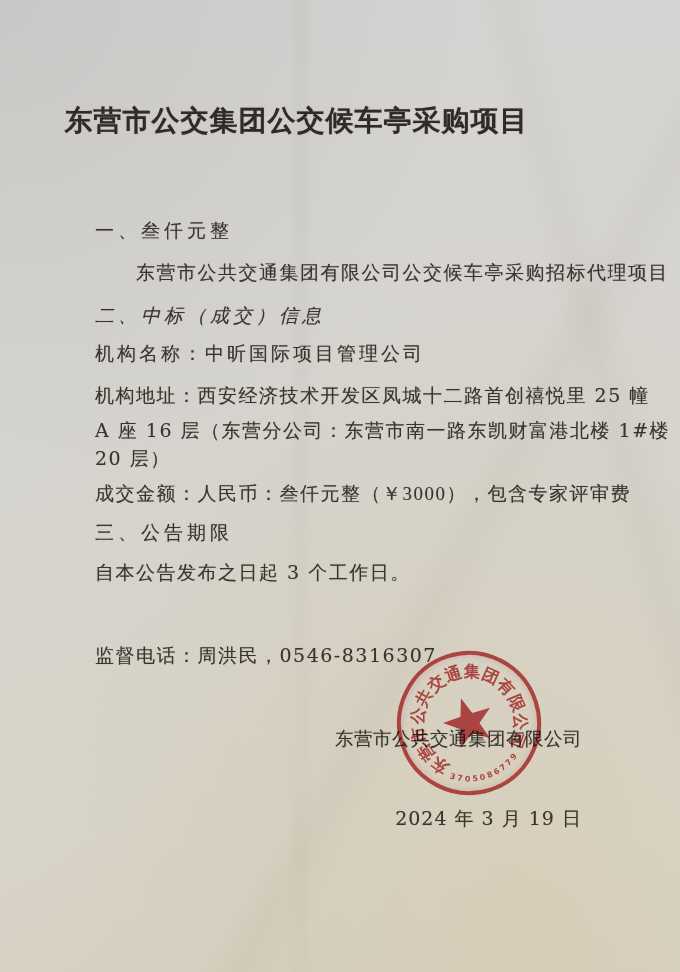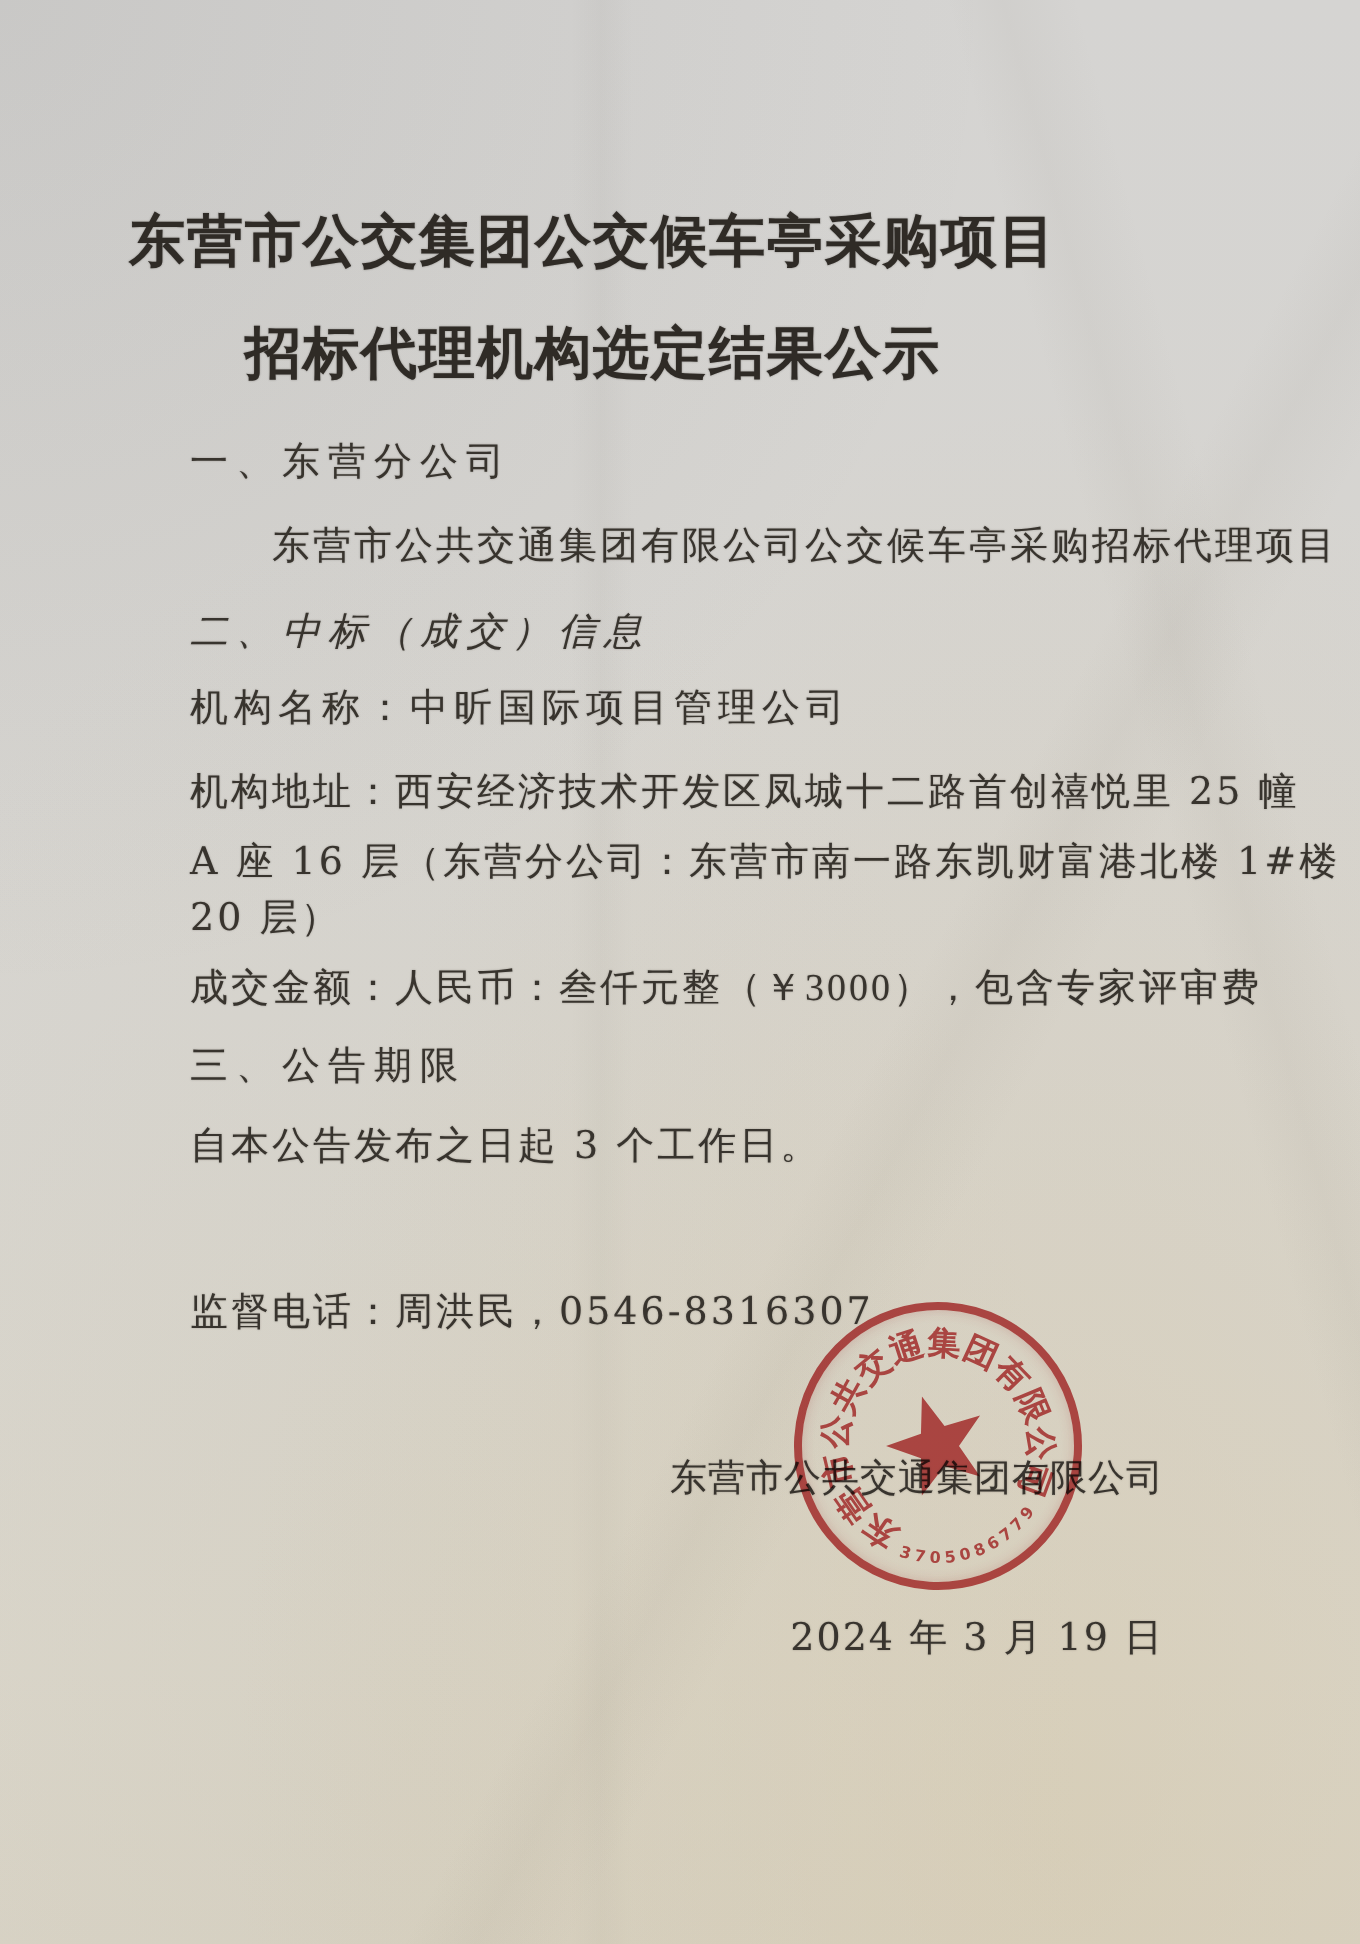--- a/index.html
+++ b/index.html
@@ -63,23 +63,22 @@
   }
   .seal-star{position:absolute;left:50%;top:50%;transform:translate(-50%,-50%);}
 </style>
 </head>
 <body>
 
 <div class="page">
   <div class="crease"></div>
 
   <div class="line title" style="top:102px;">东营市公交集团公交候车亭采购项目</div>
-  <div class="line title" style="top:158px;">招标代理机构选定结果公示</div>
 
-  <div class="line heading" style="top:218px;">一、东营分公司</div>
+  <div class="line heading" style="top:218px;">一、叁仟元整</div>
   <div class="line" style="top:260px;margin-left:41px;">东营市公共交通集团有限公司公交候车亭采购招标代理项目</div>
 
   <div class="line heading" style="top:303px;font-style:italic;">二、中标（成交）信息</div>
   <div class="line" style="top:341px;letter-spacing:3px;">机构名称：中昕国际项目管理公司</div>
   <div class="line" style="top:383px;">机构地址：西安经济技术开发区凤城十二路首创禧悦里 25 幢</div>
   <div class="line" style="top:418px;">A 座 16 层（东营分公司：东营市南一路东凯财富港北楼 1#楼</div>
   <div class="line" style="top:446px;">20 层）</div>
   <div class="line" style="top:481px;font-family:Liberation Serif, serif;">成交金额：人民币：叁仟元整（￥3000），包含专家评审费</div>
 
   <div class="line heading" style="top:520px;">三、公告期限</div>

